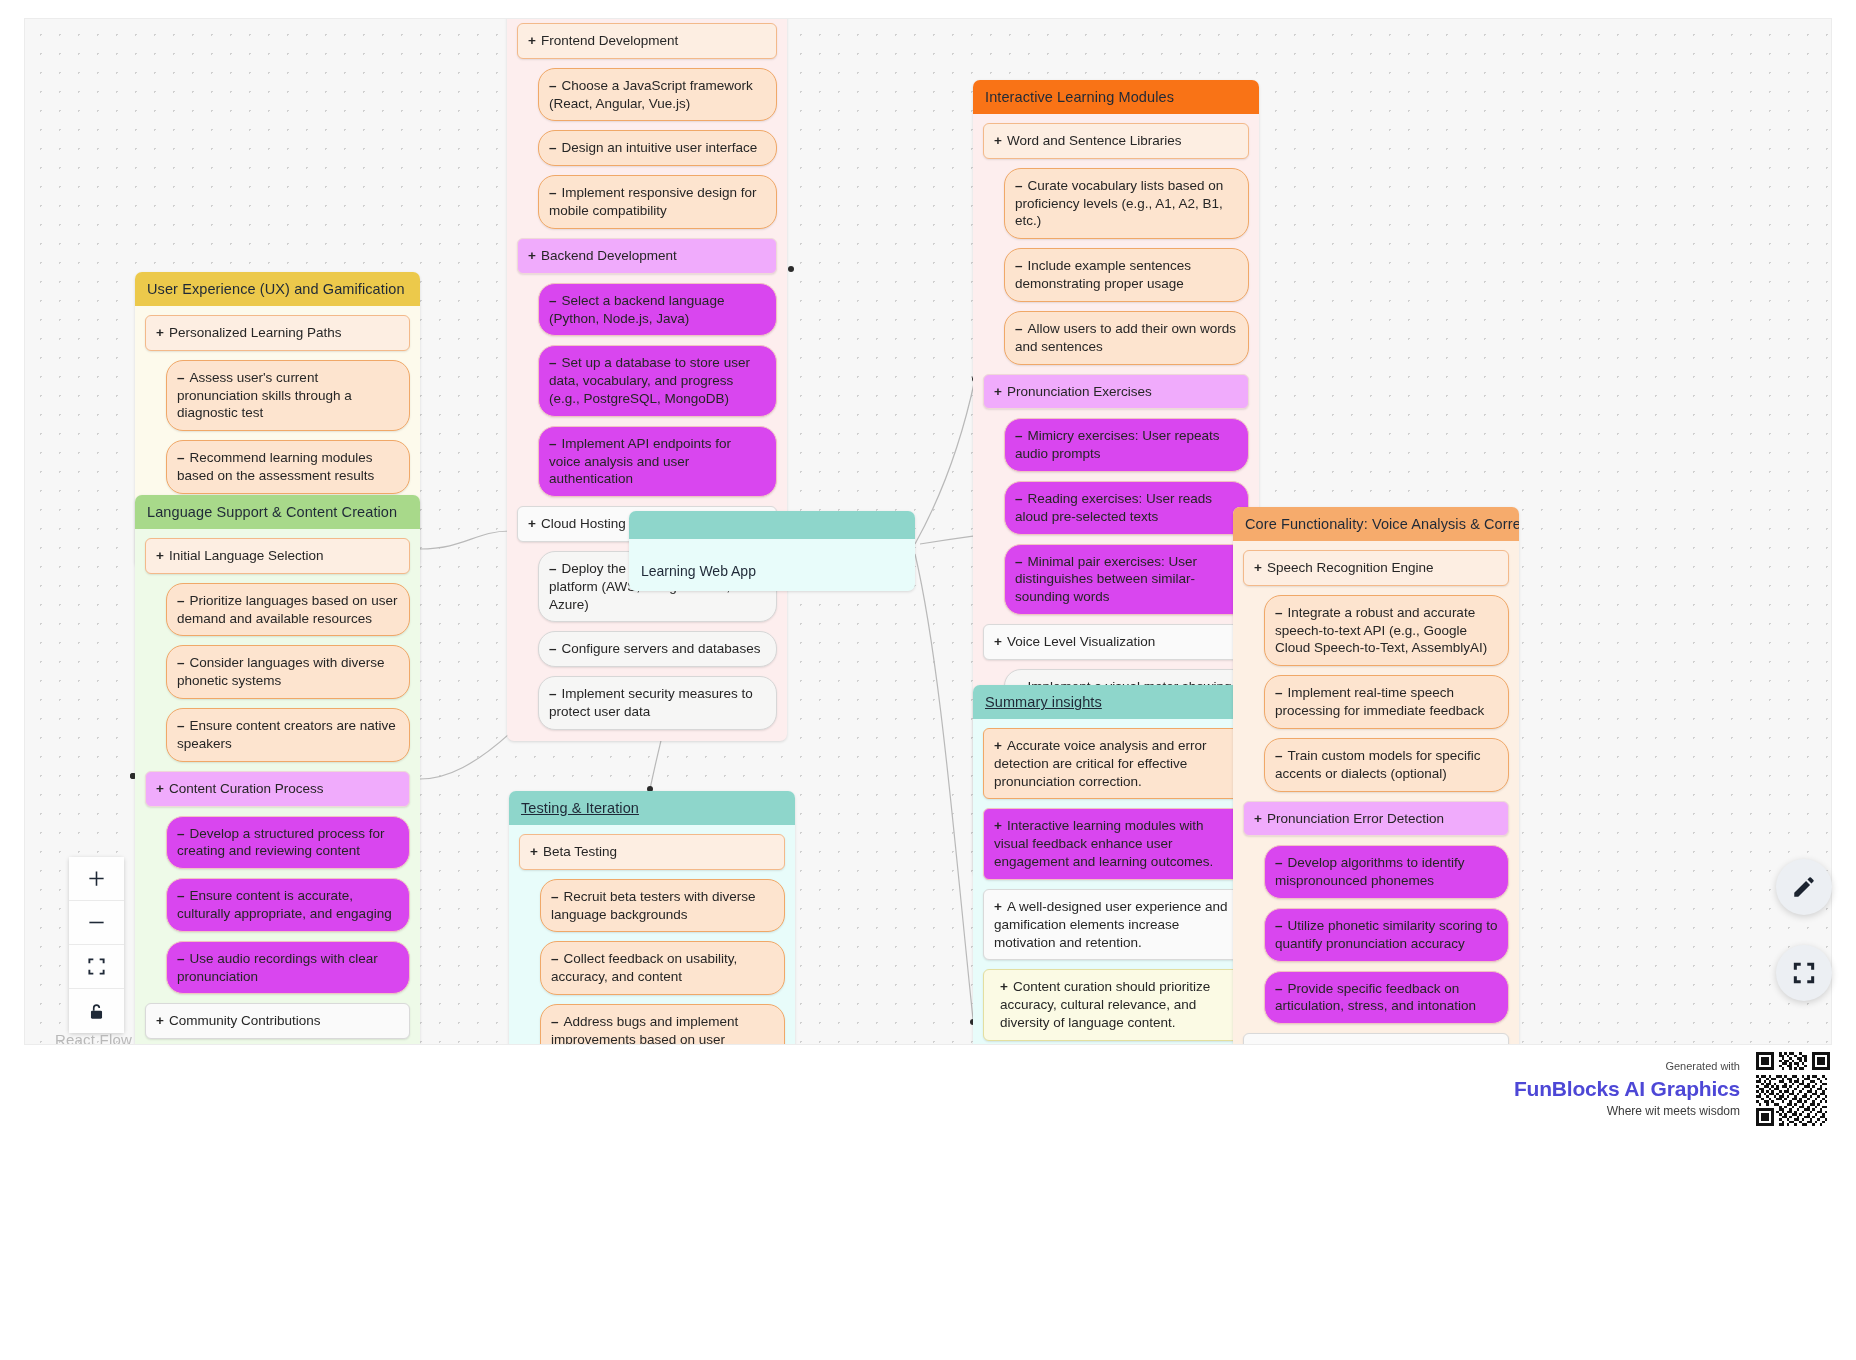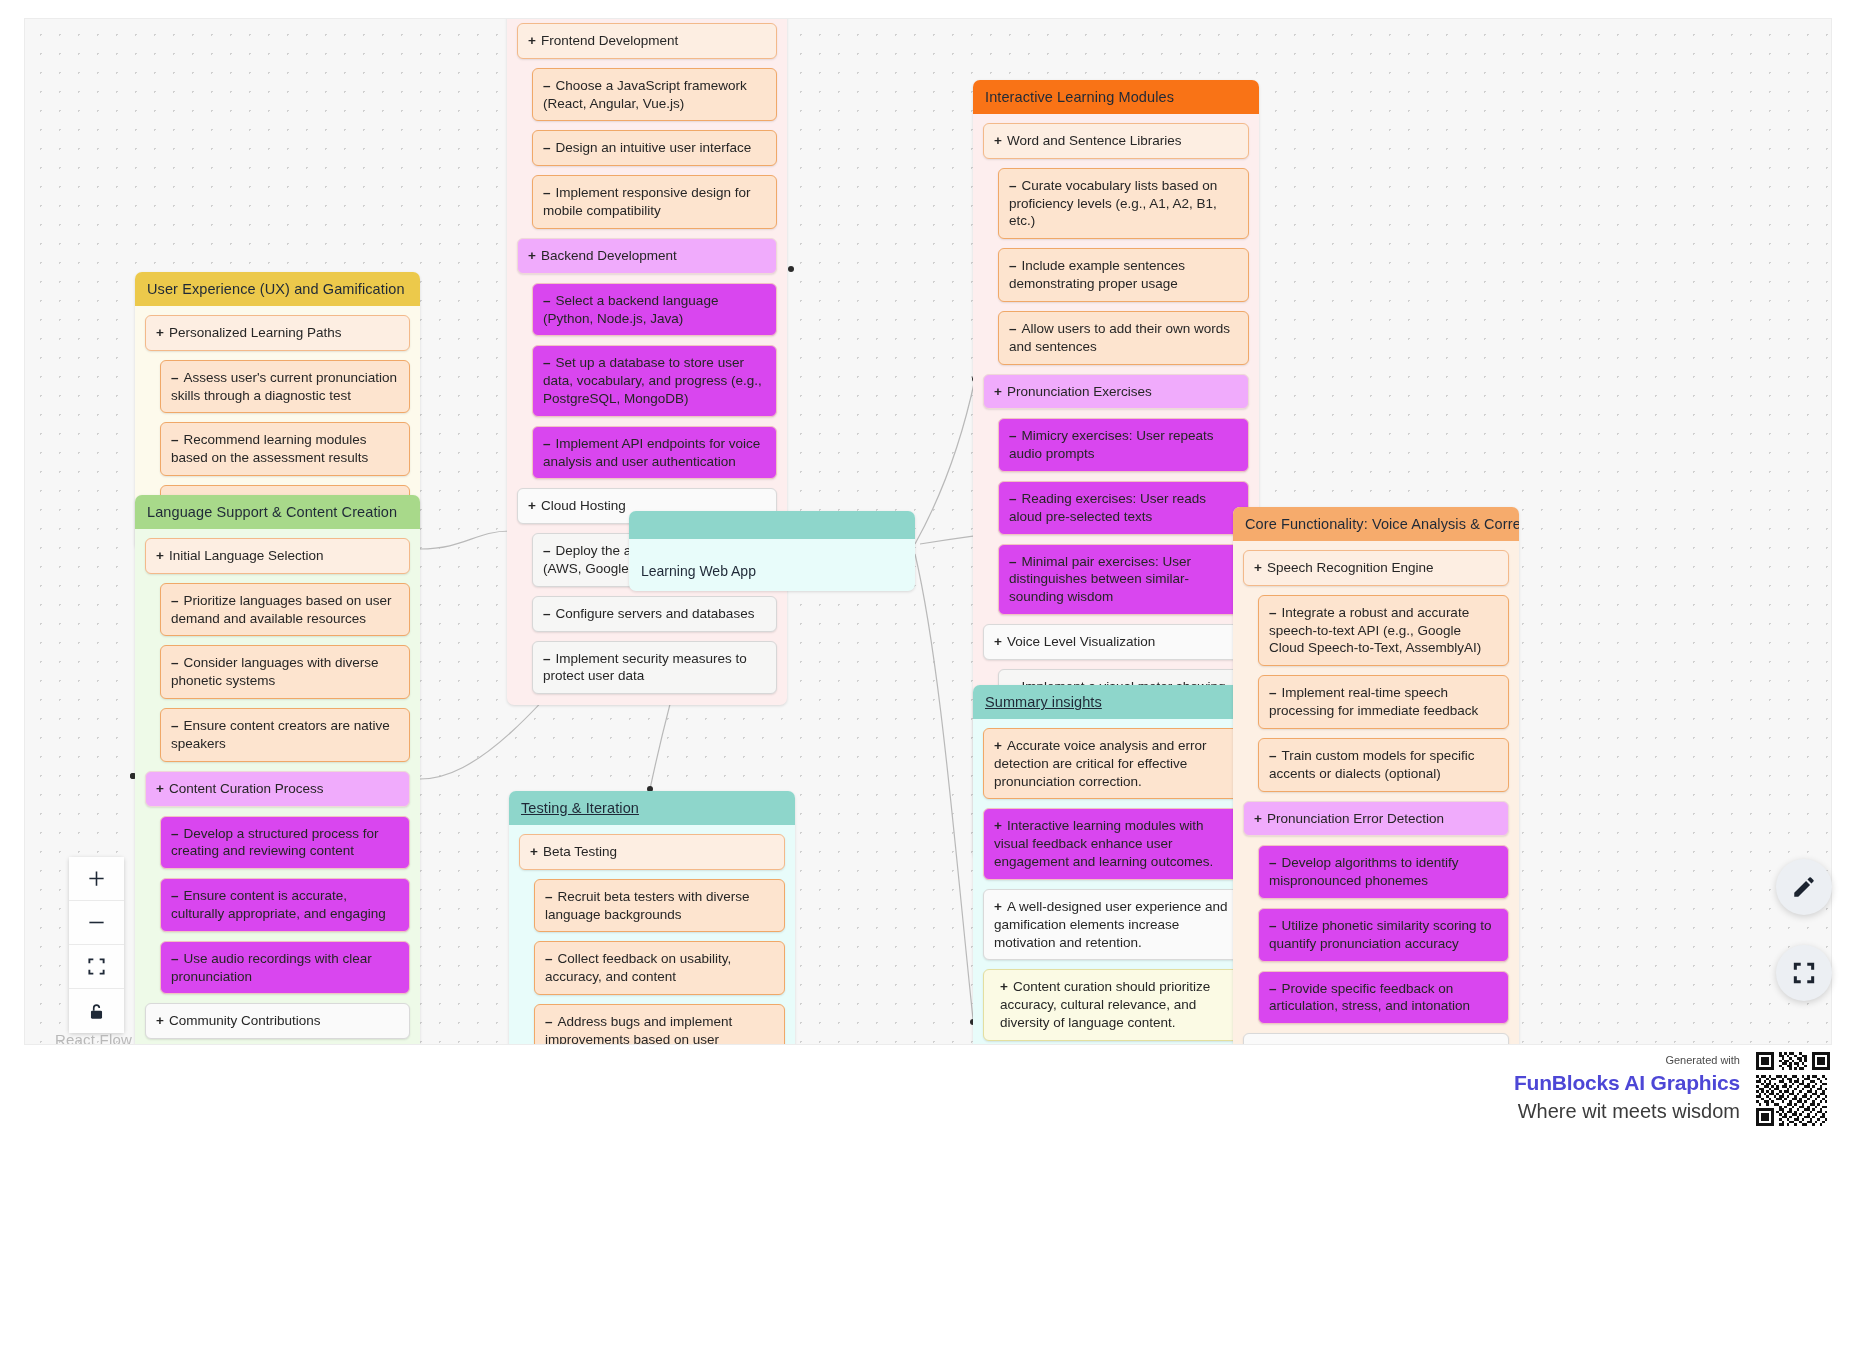--- a/index.html
+++ b/index.html
@@ -47,21 +47,21 @@
     line-height:1.32;
     padding:8px 10px;
     margin-bottom:9px;
     color:#262626;
     box-shadow:0 1px 2px rgba(0,0,0,.1);
     border:1px solid transparent;
   }
   .item:last-child { margin-bottom:0; }
   .item .sg { font-weight:700; margin-right:5px; }
   .item.lvl1 { margin-left:0; }
-  .item.lvl2 { margin-left:15px; }
+  .item.lvl2 { margin-left:21px;border-radius:17px; }
 
   
   .p-orange  { background:#fde4cf; border-color:#f0a868; }
   .p-peach   { background:#fdeee2; border-color:#f3b98a; }
   .p-pinkhd  { background:#f97316; }
   .p-pinkbg  { background:#fdeeee; }
   .p-pink    { background:#d946ef; border-color:#f2c2c2; }
   .p-pinklt  { background:#f0abfc; border-color:#efd8d8; }
   .p-white   { background:#fafafa; border-color:#d9d9d9; }
   .p-whitish { background:#f6f6f5; border-color:#d7d7d7; }
@@ -107,21 +107,21 @@
   .fab svg { width:26px; height:26px; }
 
   
   #brand {
     position:absolute; right:26px; top:1052px;
     display:flex; align-items:center; gap:16px;
   }
   #brand-text { text-align:right; }
   #gen-with { font-size:11px; color:#4a4a4a; line-height:1.5; }
   #brand-name { font-size:21px; font-weight:700; color:#4d47d6; line-height:1.3; letter-spacing:-.2px; }
-  #brand-tag  { font-size:20px; color:#3b3b3b; line-height:1.5; }
+  #brand-tag  { font-size:12px; color:#3b3b3b; line-height:1.5; }
   #qr { width:74px; height:74px; }
 </style>
 </head>
 <body>
 
 <div id="canvas">
 
   <svg id="edges">
     <g fill="none" stroke="#b9b9b9" stroke-width="1.2">
       <path d="M 395,530 C 440,530 450,512 485,512"></path>
@@ -270,21 +270,21 @@
       <div class="item lvl1 p-pinklt">
         <span class="sg">+</span><span>Pronunciation Exercises</span>
       </div>
       <div class="item lvl2 p-pink">
         <span class="sg">–</span><span>Mimicry exercises: User repeats audio prompts</span>
       </div>
       <div class="item lvl2 p-pink">
         <span class="sg">–</span><span>Reading exercises: User reads aloud pre-selected texts</span>
       </div>
       <div class="item lvl2 p-pink">
-        <span class="sg">–</span><span>Minimal pair exercises: User distinguishes between similar-sounding wisdom</span>
+        <span class="sg">–</span><span>Minimal pair exercises: User distinguishes between similar-sounding words</span>
       </div>
 
       <div class="item lvl1 p-white">
         <span class="sg">+</span><span>Voice Level Visualization</span>
       </div>
       <div class="item lvl2 p-whitish">
         <span class="sg">–</span><span>Implement a visual meter showing the user's pitch and volume</span>
       </div>
       <div class="item lvl2 p-whitish">
         <span class="sg">–</span><span>Define target voice levels for each sound/word/sentence</span>

